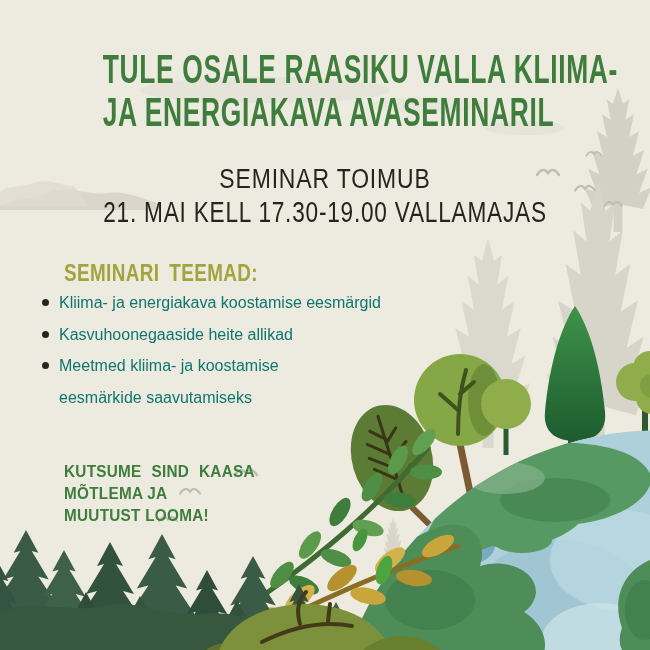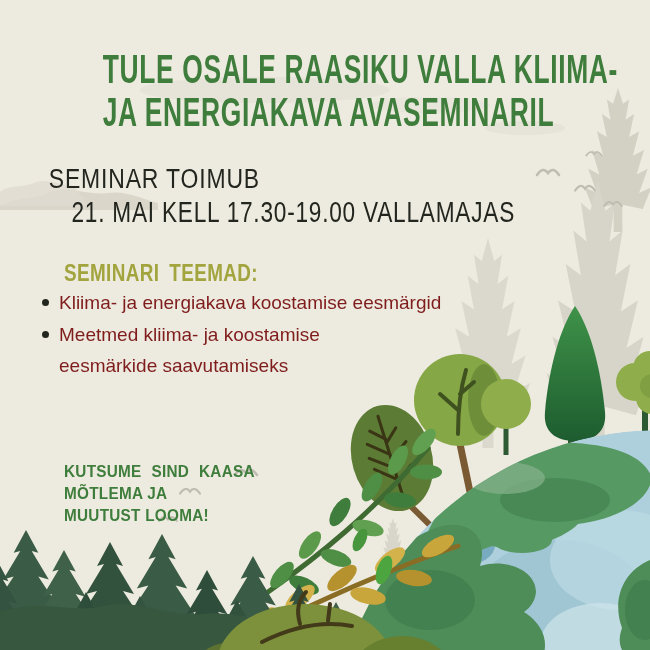--- a/index.html
+++ b/index.html
@@ -3,28 +3,28 @@
 <meta charset="utf-8">
 <style>
   html,body{margin:0;padding:0;}
   .poster{position:relative;width:650px;height:650px;background:#EDEADF;overflow:hidden;
           font-family:"Liberation Sans",sans-serif;}
   .decor{position:absolute;left:0;top:0;width:650px;height:650px;}
 
   .title{position:absolute;top:48px;left:0;width:604px;text-align:center;color:#3E7D3B;font-weight:700;}
   .title .tline{font-size:40px;line-height:43px;white-space:nowrap;transform:scaleX(.66);transform-origin:50% 50%;letter-spacing:1px;}
 
-  .event{position:absolute;top:163px;left:0;width:650px;color:#23261F;}
+  .event{position:absolute;top:163px;left:0;width:650px;text-align:center;color:#23261F;}
   .event .e1{font-size:27px;line-height:32px;white-space:nowrap;transform:scaleX(.85);transform-origin:50% 50%;letter-spacing:1px;}
   .event .e2{font-size:29px;line-height:34px;white-space:nowrap;transform:scaleX(.78);transform-origin:50% 50%;letter-spacing:1px;}
 
   .topics-heading{position:absolute;top:260px;left:64px;color:#A2A43E;font-weight:700;font-size:23px;
                   letter-spacing:.5px;word-spacing:5px;white-space:nowrap;transform:scaleX(.82);transform-origin:left center;}
   .topics{position:absolute;top:287px;left:42px;width:480px;margin:0;padding:0;list-style:none;
-          color:#7f1d1d;font-size:19px;}
+          color:#0f766e;font-size:16px;}
   .topics li{position:relative;line-height:31.5px;padding-left:17px;white-space:pre-line;}
   .topics li::before{content:"";position:absolute;left:0;top:12px;width:7px;height:7px;border-radius:50%;background:#23261F;}
 
   .cta{position:absolute;top:461px;left:64px;color:#3E7D3B;font-weight:700;font-size:17px;line-height:22px;
        transform:scaleX(.9);transform-origin:left center;letter-spacing:.3px;}
   .cta .c1{word-spacing:6px;}
 </style>
 </head>
 <body>
 
@@ -204,20 +204,21 @@
 
   <div class="event">
     <div class="e1">SEMINAR TOIMUB</div>
     <div class="e2">21. MAI KELL 17.30-19.00 VALLAMAJAS</div>
   </div>
 
   <div class="topics-heading">SEMINARI TEEMAD:</div>
 
   <ul class="topics">
     <li>Kliima- ja energiakava koostamise eesmärgid</li>
+    <li>Kasvuhoonegaaside heite allikad</li>
     <li>Meetmed kliima- ja koostamise
 eesmärkide saavutamiseks</li>
   </ul>
 
   <div class="cta">
     <div class="c1">KUTSUME SIND KAASA</div>
     <div class="c2">MÕTLEMA JA</div>
     <div class="c3">MUUTUST LOOMA!</div>
   </div>
 

